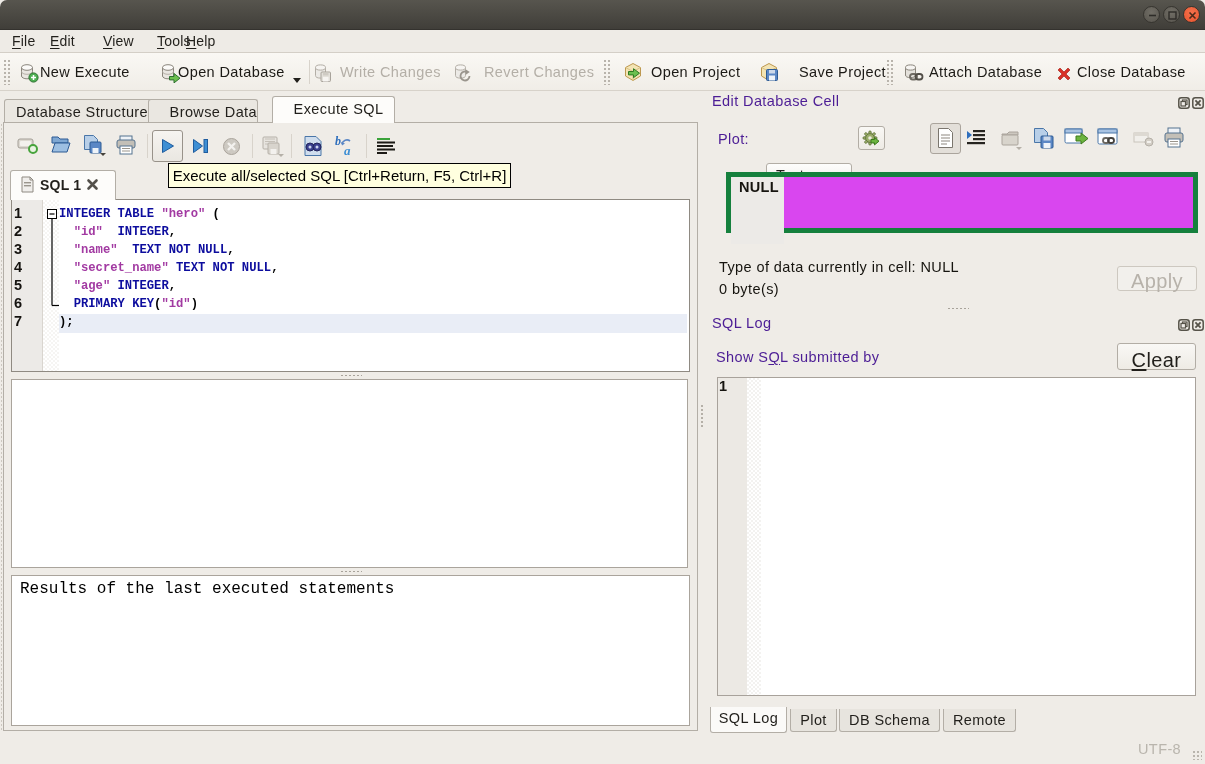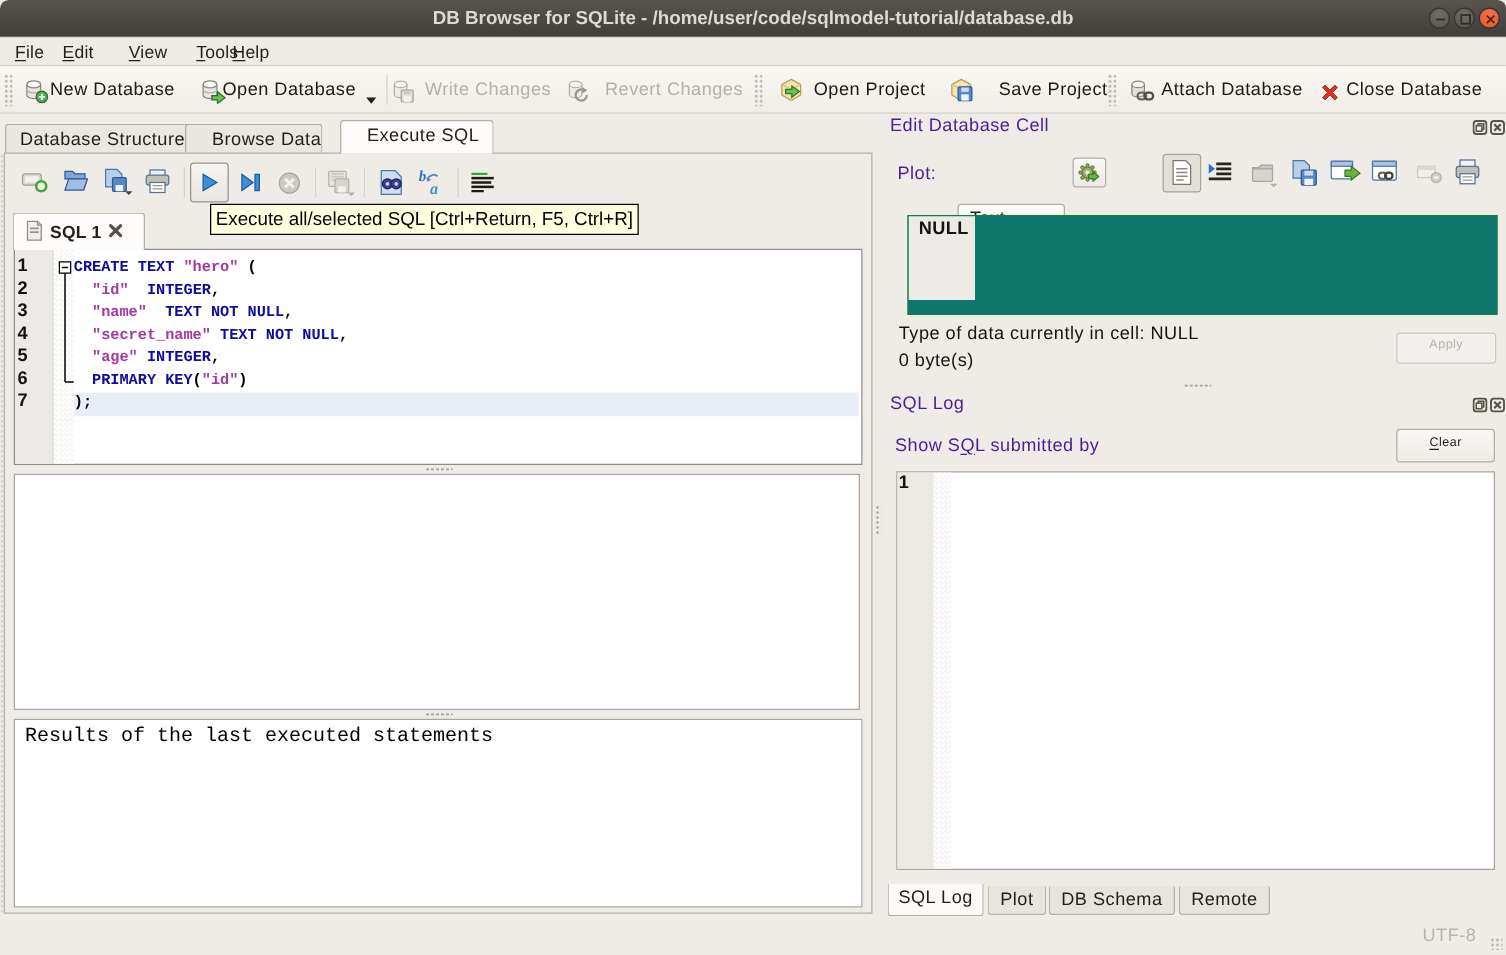--- a/index.html
+++ b/index.html
@@ -64,43 +64,42 @@
     border:1px solid #aaa49c;box-sizing:border-box;}
   #resultbox{left:11px;top:575px;width:679px;height:151px;background:#fff;
     border:1px solid #aaa49c;box-sizing:border-box;}
   #resulttext{left:8px;top:4px;font-family:"Liberation Mono",monospace;
     font-size:16px;color:#000000;}
   
   .docktitle{font-size:14.5px;letter-spacing:0.4px;color:#4c1d95;}
   .combo{background:linear-gradient(#fdfdfc,#f0eeea);border:1px solid #b2ada5;
     border-radius:3px;box-sizing:border-box;font-size:14.5px;letter-spacing:0.4px;color:#211f1b;margin-top:36px;}
   .btn{background:linear-gradient(#f9f8f5,#eeebe5);border:1px solid #b2ada5;
-    border-radius:3px;box-sizing:border-box;font-size:10px;letter-spacing:0.4px;color:#211f1b;
+    border-radius:3px;box-sizing:border-box;font-size:20px;letter-spacing:0.4px;color:#211f1b;
     text-align:center;}
-  #nullbox{left:726px;top:172px;width:472px;height:80px;background:#0f766e;
-    border:1px solid #15803d;box-sizing:border-box;}
+  #nullbox{left:726px;top:172px;width:472px;height:61px;background:#d946ef;
+    border:5px solid #15803d;box-sizing:border-box;}
   #nullgut{left:0;top:0;width:53px;height:67px;background:#eceae7;}
   #logbox{left:717px;top:377px;width:479px;height:319px;background:#fff;
     border:1px solid #a8a29b;box-sizing:border-box;}
   #loggutgray{left:0;top:0;width:29px;height:317px;background:#ece9e4;}
   #loggut{left:29px;top:0;width:14px;height:317px;
     background:conic-gradient(#f3f2f0 25%,#fff 0 50%,#f3f2f0 0 75%,#fff 0) 0 0/4px 4px;}
   
   .btab{top:709px;height:23px;background:#e7e4de;border:1px solid #b3aea6;
     border-top:none;border-radius:0 0 3px 3px;box-sizing:border-box;
     font-size:14.5px;letter-spacing:0.4px;color:#211f1b;text-align:center;}
   .btab span{position:relative;top:3px;}
   .btab.active{top:707px;height:26px;background:#fbfaf8;}
 </style>
 </head>
 <body>
 <div id="root">
 
   <div class="abs" id="titlebar"></div>
-  <div class="abs" id="title-text">DB Browser for SQLite - /home/user/code/sqlmodel-tutorial/database.db</div>
   <div class="abs winbtn" style="left:1143px;">
     <svg width="13" height="13">
         <line x1="3" y1="6.5" x2="10" y2="6.5" stroke="#2e2c28" stroke-width="1.6"></line>
       </svg>
   </div>
   <div class="abs winbtn" style="left:1163px;">
     <svg width="13" height="13">
         <rect x="3" y="3" width="7" height="7" fill="none" stroke="#2e2c28" stroke-width="1.4"></rect>
       </svg>
   </div>
@@ -119,21 +118,21 @@
 
   <div class="abs" id="toolbar"></div>
   <div class="abs dots" style="left:3px;top:59px;"></div>
   <svg class="abs" style="left:19px;top:63px;" width="20" height="20" viewBox="0 0 20 20">
     <path d="M2.5 4.5 V13 a5.5 2.8 0 0 0 11 0 V4.5" fill="#e9e6e1" stroke="#8a857c"></path>
     <ellipse cx="8" cy="4.5" rx="5.5" ry="2.8" fill="#fbfaf8" stroke="#8a857c"></ellipse>
     <path d="M2.5 8.5 a5.5 2.8 0 0 0 11 0" fill="none" stroke="#b5b0a7"></path>
     <circle cx="14.5" cy="14.5" r="4.6" fill="#4caf50" stroke="#2e7031"></circle>
     <path d="M14.5 12 V17 M12 14.5 H17" stroke="#fff" stroke-width="1.5"></path>
   </svg>
-  <div class="abs tbtext" style="left:40px;">New Database</div>
+  <div class="abs tbtext" style="left:40px;">New Execute</div>
   <svg class="abs" style="left:160px;top:63px;" width="21" height="20" viewBox="0 0 21 20">
     <path d="M2.5 4.5 V13 a5.5 2.8 0 0 0 11 0 V4.5" fill="#e9e6e1" stroke="#8a857c"></path>
     <ellipse cx="8" cy="4.5" rx="5.5" ry="2.8" fill="#fbfaf8" stroke="#8a857c"></ellipse>
     <path d="M2.5 8.5 a5.5 2.8 0 0 0 11 0" fill="none" stroke="#b5b0a7"></path>
     <path d="M9.5 13.5 h4.5 v-3 l6 4.7 -6 4.7 v-3 h-4.5 z" fill="#6cc04f" stroke="#2e7031"></path>
   </svg>
   <div class="abs tbtext" style="left:178px;">Open Database</div>
   <svg class="abs" style="left:291px;top:76px;" width="12" height="8">
       <path d="M2 2 h8 l-4 5 z" fill="#211f1b"></path>
     </svg>
@@ -276,21 +275,21 @@
     <div class="abs lnum" style="top:59px;">4</div>
     <div class="abs lnum" style="top:77px;">5</div>
     <div class="abs lnum" style="top:95px;">6</div>
     <div class="abs lnum" style="top:113px;">7</div>
     <svg class="abs" style="left:33px;top:0;" width="24" height="120">
       <rect x="2.5" y="9.5" width="9" height="9" fill="#fff" stroke="#000"></rect>
       <line x1="4.5" y1="14" x2="9.5" y2="14" stroke="#000" stroke-width="1.2"></line>
       <line x1="7" y1="18.5" x2="7" y2="105.5" stroke="#000" stroke-width="1.2"></line>
       <line x1="7" y1="105.5" x2="14" y2="105.5" stroke="#000" stroke-width="1.2"></line>
     </svg>
-    <div class="abs codeline" style="top:7px;"><span class="kw">CREATE TEXT</span> <span class="str">"hero"</span> (</div>
+    <div class="abs codeline" style="top:7px;"><span class="kw">INTEGER TABLE</span> <span class="str">"hero"</span> (</div>
     <div class="abs codeline" style="top:25px;">  <span class="str">"id"</span>  <span class="kw">INTEGER</span>,</div>
     <div class="abs codeline" style="top:43px;">  <span class="str">"name"</span>  <span class="kw">TEXT NOT NULL</span>,</div>
     <div class="abs codeline" style="top:61px;">  <span class="str">"secret_name"</span> <span class="kw">TEXT NOT NULL</span>,</div>
     <div class="abs codeline" style="top:79px;">  <span class="str">"age"</span> <span class="kw">INTEGER</span>,</div>
     <div class="abs codeline" style="top:97px;">  <span class="kw">PRIMARY KEY</span>(<span class="str">"id"</span>)</div>
     <div class="abs codeline" style="top:115px;">);</div>
   </div>
 
   <div class="abs" style="left:340px;top:374px;width:22px;height:3px;background-image:radial-gradient(circle,#a8a39b 1px,transparent 1.1px);background-size:4px 3px;"></div>
   <div class="abs" id="midpanel"></div>

